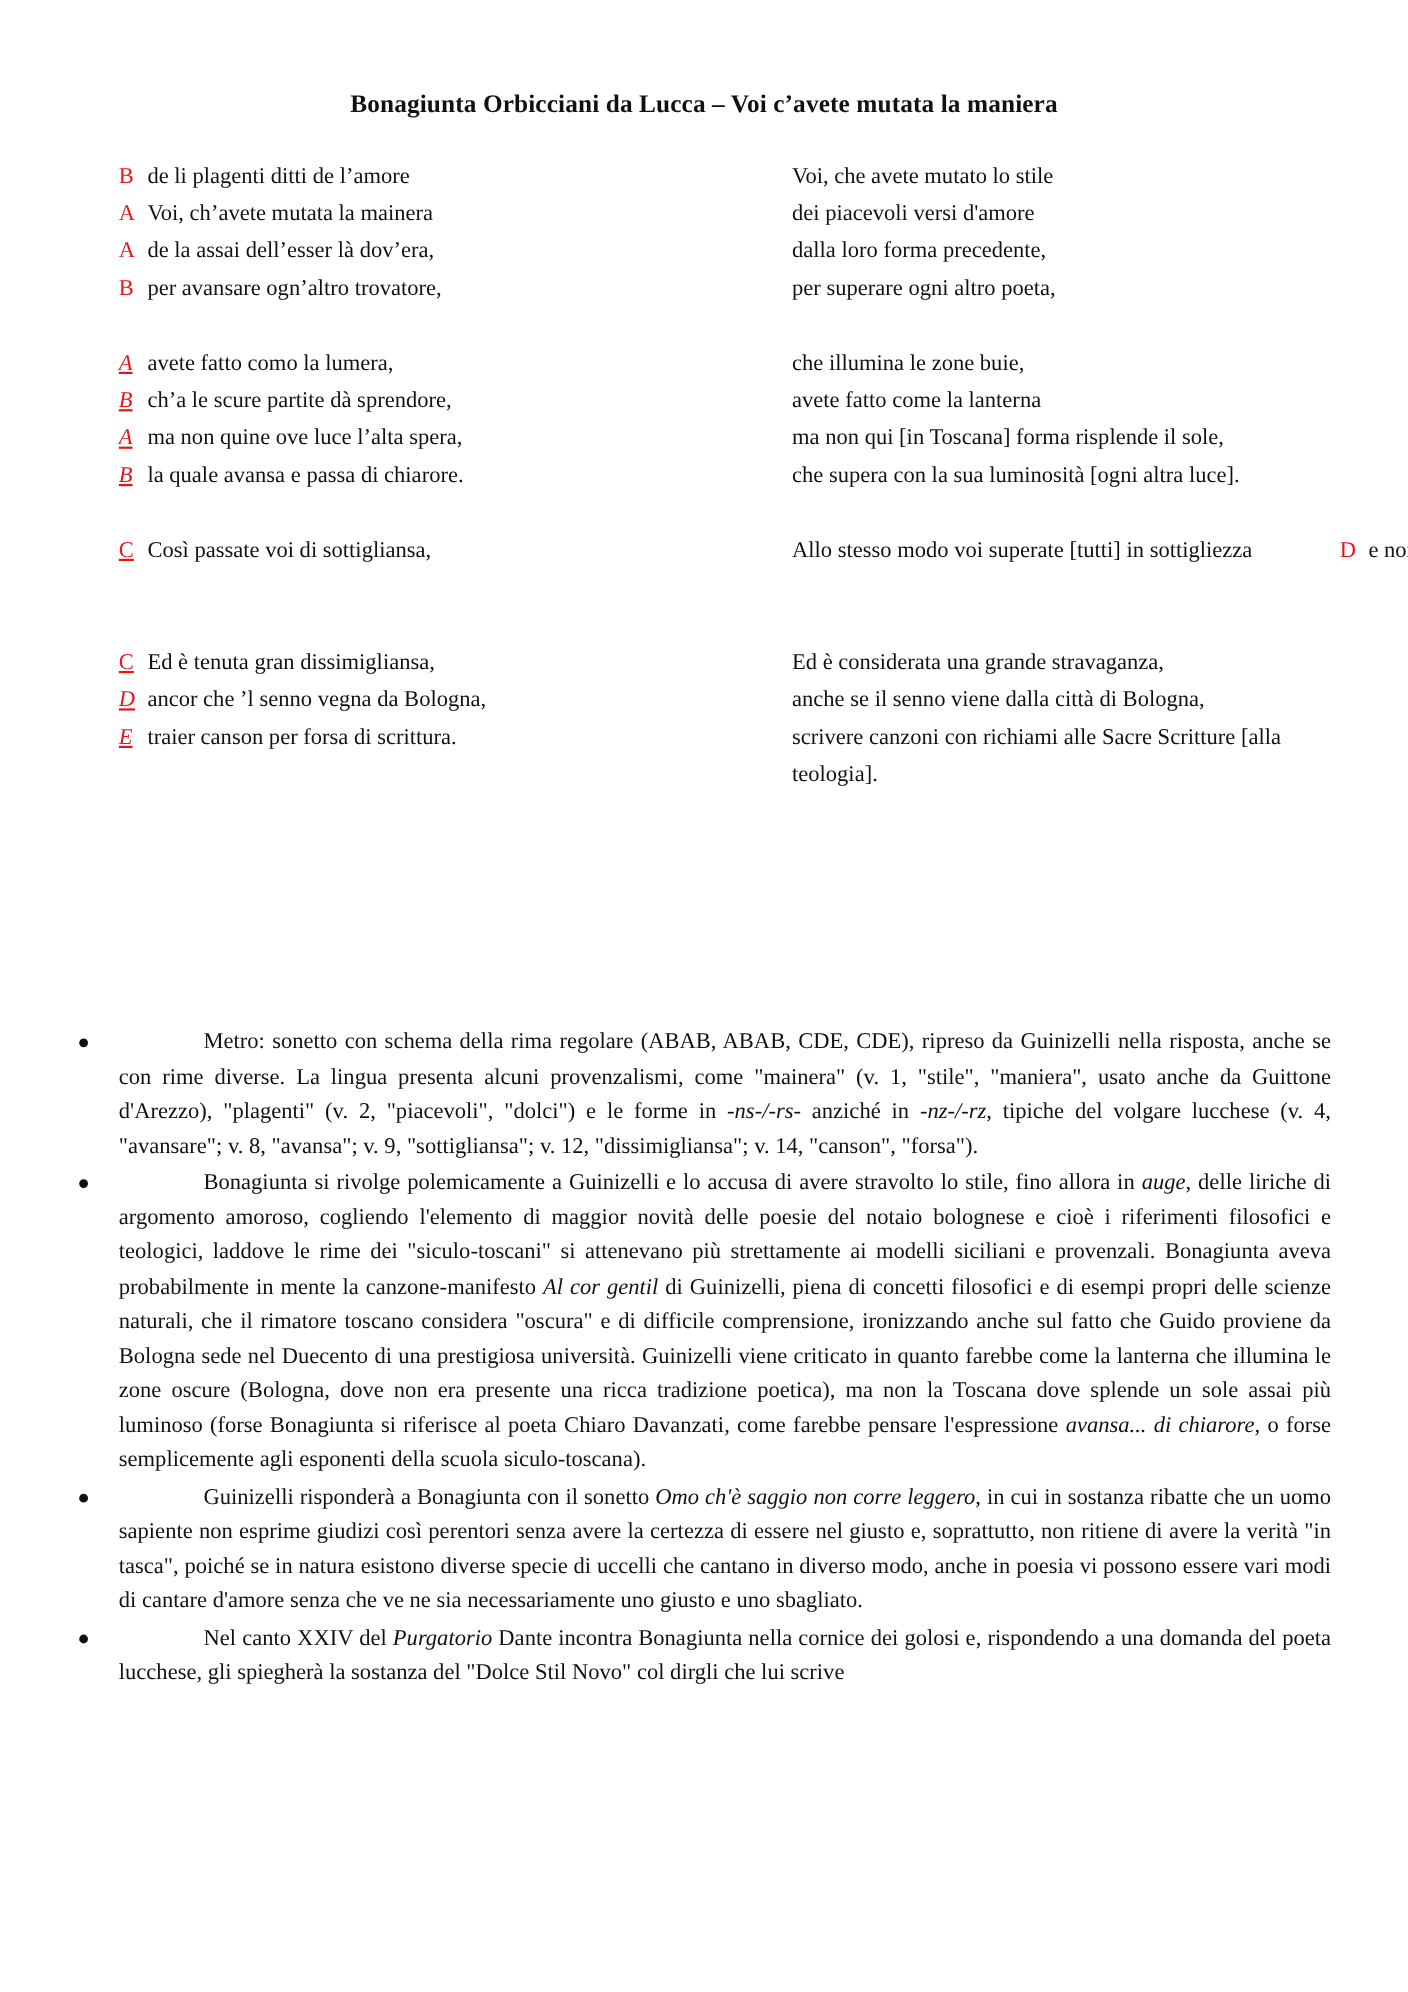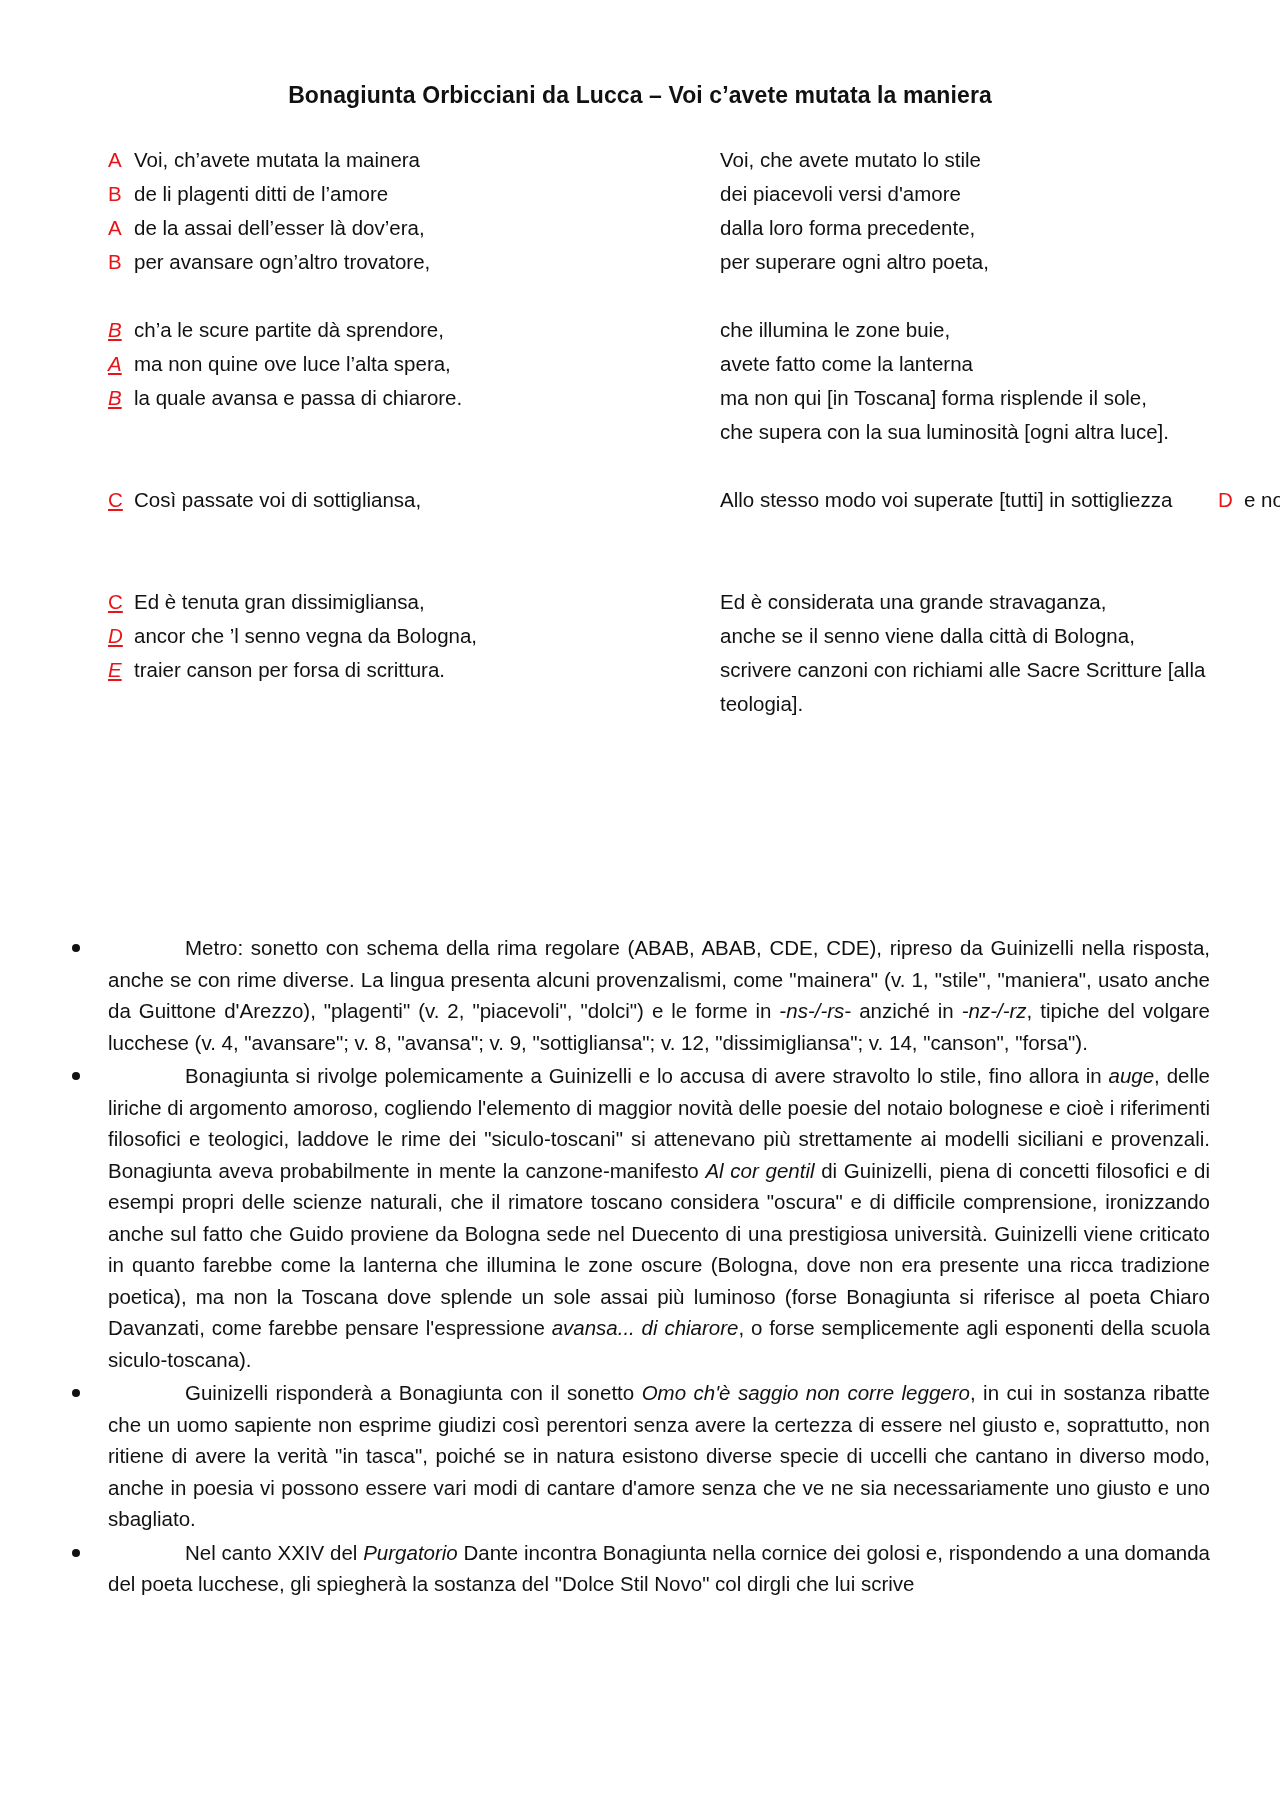--- a/index.html
+++ b/index.html
@@ -1,21 +1,21 @@
 <!DOCTYPE html>
 <html><head>
 <meta charset="utf-8">
 <style>
   html, body { margin: 0; padding: 0; background: #ffffff; }
   body {
     width: 1280px; height: 1811px; position: relative; overflow: hidden;
     font-family: "Liberation Sans", "DejaVu Sans", sans-serif;
     color: #111111;
   }
-  .page { position: absolute; left: 0; top: 0; width: 1280px; height: 1398px; background: #fff; }
+  .page { position: absolute; left: 0; top: 0; width: 1280px; height: 1398px; background: #fff; font-family: Liberation Serif, serif; }
   .title {
     position: absolute; left: 0; width: 1280px; top: 80px;
     text-align: center; font-weight: bold; font-size: 23px; line-height: 30px;
     letter-spacing: 0.1px;
   }
   .poem { position: absolute; left: 108px; top: 143px; width: 1110px; }
   .stanza { display: flex; margin-bottom: 34px; }
   .col-left { width: 612px; }
   .col-right { width: 498px; }
   .line { font-size: 20.5px; line-height: 34px; white-space: nowrap; }
@@ -39,35 +39,36 @@
 </head>
 <body>
 
 <div class="page">
   <div class="title">Bonagiunta Orbicciani da Lucca – Voi c’avete mutata la maniera</div>
 
   <div class="poem">
 
     <div class="stanza">
       <div class="col-left">
+        <div class="line"><span class="rhyme" style="color: rgb(232, 20, 26);">B</span><span>de li plagenti ditti de l’amore</span></div>
         <div class="line"><span class="rhyme" style="color: rgb(232, 20, 26);">A</span><span>Voi, ch’avete mutata la mainera</span></div>
-        <div class="line"><span class="rhyme" style="color: rgb(232, 20, 26);">B</span><span>de li plagenti ditti de l’amore</span></div>
         <div class="line"><span class="rhyme" style="color: rgb(232, 20, 26);">A</span><span>de la assai dell’esser là dov’era,</span></div>
         <div class="line"><span class="rhyme" style="color: rgb(232, 20, 26);">B</span><span>per avansare ogn’altro trovatore,</span></div>
       </div>
       <div class="col-right">
         <div class="line">Voi, che avete mutato lo stile</div>
         <div class="line">dei piacevoli versi d'amore</div>
         <div class="line">dalla loro forma precedente,</div>
         <div class="line">per superare ogni altro poeta,</div>
       </div>
     </div>
 
     <div class="stanza">
       <div class="col-left">
+        <div class="line"><span class="rhyme ul" style="color: rgb(232, 20, 26);">A</span><span>avete fatto como la lumera,</span></div>
         <div class="line"><span class="rhyme ul" style="color: rgb(232, 20, 26);">B</span><span>ch’a le scure partite dà sprendore,</span></div>
         <div class="line"><span class="rhyme ul" style="color: rgb(232, 20, 26);">A</span><span>ma non quine ove luce l’alta spera,</span></div>
         <div class="line"><span class="rhyme ul" style="color: rgb(232, 20, 26);">B</span><span>la quale avansa e passa di chiarore.</span></div>
       </div>
       <div class="col-right">
         <div class="line">che illumina le zone buie,</div>
         <div class="line">avete fatto come la lanterna</div>
         <div class="line">ma non qui [in Toscana] forma risplende il sole,</div>
         <div class="line">che supera con la sua luminosità [ogni altra luce].</div>
       </div>

